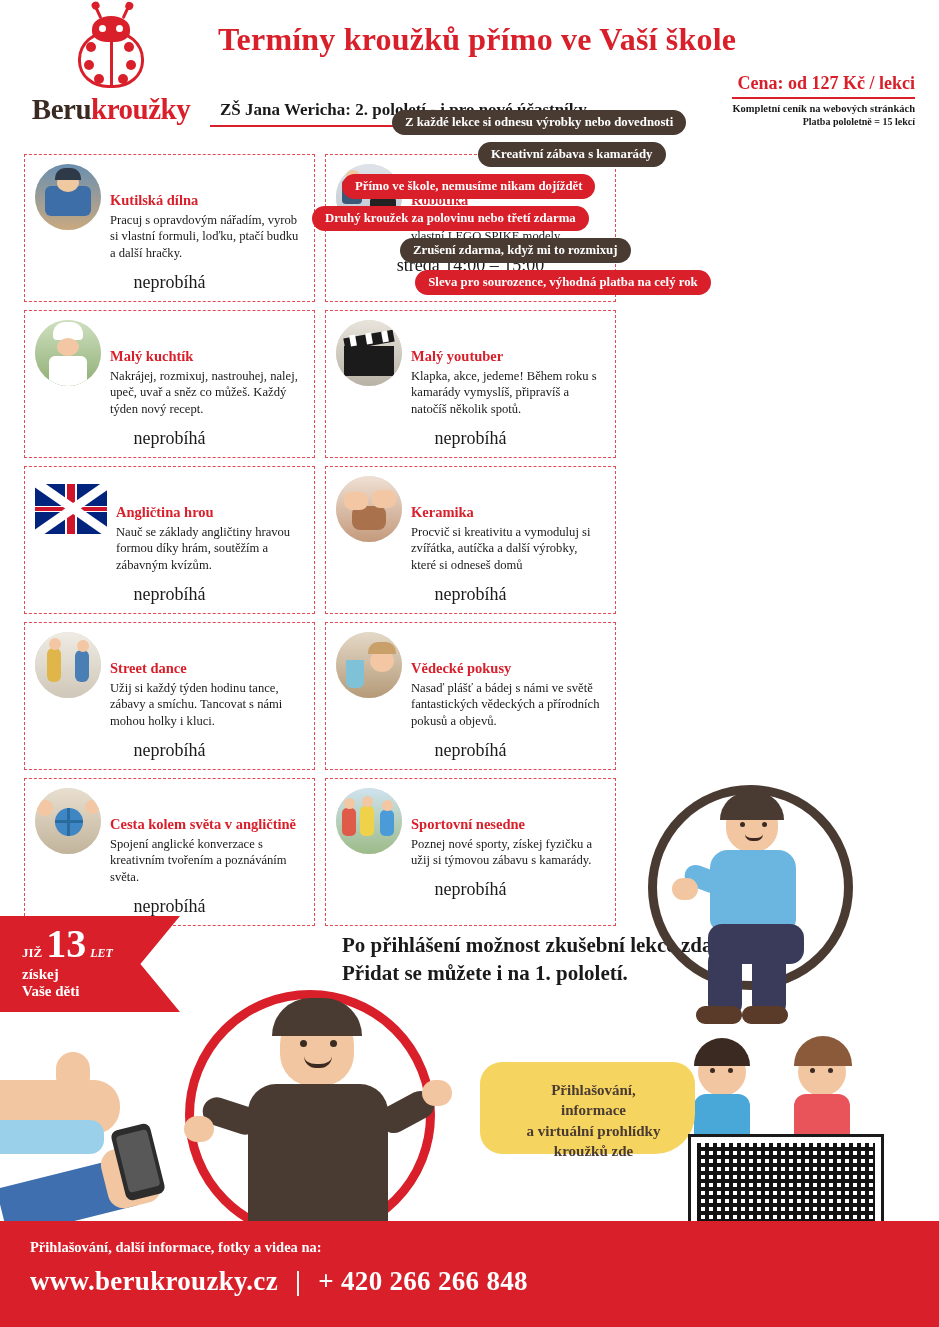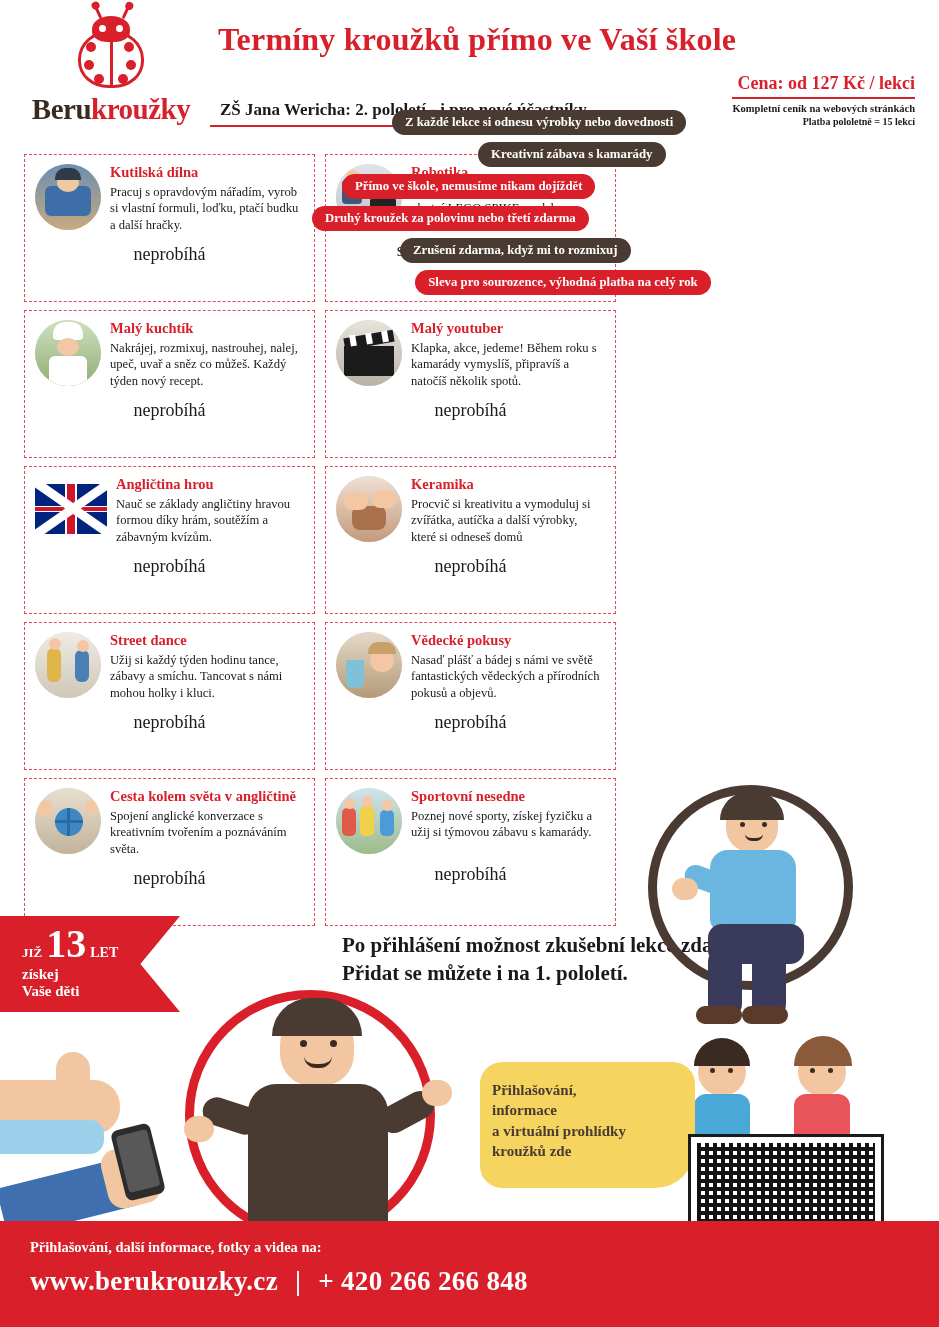--- a/index.html
+++ b/index.html
@@ -175,21 +175,21 @@
     gap: 9px;
   }
   .thumb {
     width: 66px; height: 66px;
     border-radius: 50%;
     flex: 0 0 66px;
     overflow: hidden;
     position: relative;
     background: #d9d3c8;
   }
-  .card-text { flex: 1; }
+  .card-text { flex: 1; margin-top: 28px; }
   .card-title {
     color: #d81f2a;
     font-weight: bold;
     font-size: 14.5px;
     margin-bottom: 3px;
     line-height: 1.15;
   }
   .card-desc {
     font-size: 12.6px;
     line-height: 1.32;
@@ -254,21 +254,21 @@
     clip-path: polygon(0 0, 100% 0, 78% 50%, 100% 100%, 0 100%);
     padding: 10px 0 0 22px;
   }
   .ribbon .r1 {
     display: flex;
     align-items: baseline;
     gap: 4px;
   }
   .ribbon .jiz { font-size: 13px; font-weight: bold; }
   .ribbon .num { font-size: 40px; font-weight: bold; line-height: 0.9; }
-  .ribbon .let { font-size: 14px; font-weight: bold; }
+  .ribbon .let { font-size: 12px; font-weight: bold; font-style: italic; }
   .ribbon .r2 {
     font-size: 15px; font-weight: bold; margin-top: 4px; line-height: 1.15;
   }
 
   
   .illus { position: absolute; left: 0; top: 740px; width: 939px; height: 520px; }
 
   .ring-brown {
     position: absolute;
     left: 648px; top: 45px;
@@ -280,28 +280,28 @@
     position: absolute;
     left: 185px; top: 250px;
     width: 250px; height: 250px;
     border: 9px solid #d81f2a;
     border-radius: 50%;
   }
 
   .yellow-card {
     position: absolute;
     left: 480px; top: 322px;
-    width: 215px; height: 126px;
+    width: 215px; height: 92px;
     background: #f5d55f;
     border-radius: 22px 22px 40px 22px;
     color: #4a3b32;
     font-weight: bold;
     font-size: 15px;
     line-height: 1.35;
-    text-align: left;
+    text-align: center;
     padding-top: 18px;
     padding-left: 12px;
   }
 
   .qr-box {
     position: absolute;
     left: 688px; top: 394px;
     width: 196px; height: 170px;
     background: #fff;
     border: 3px solid #1a1a1a;

